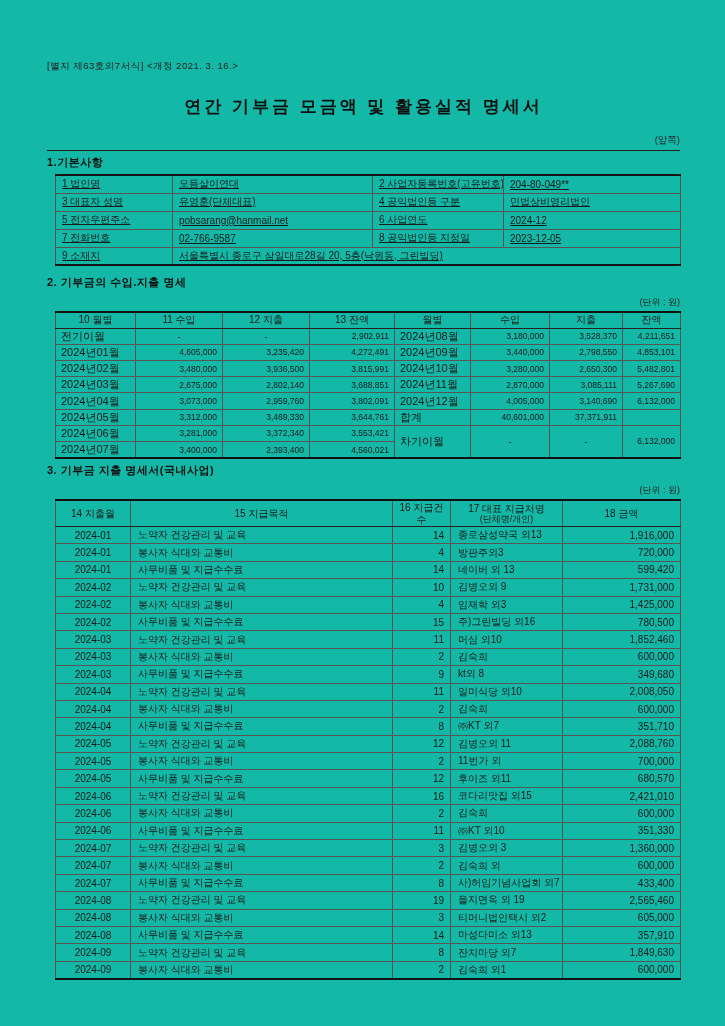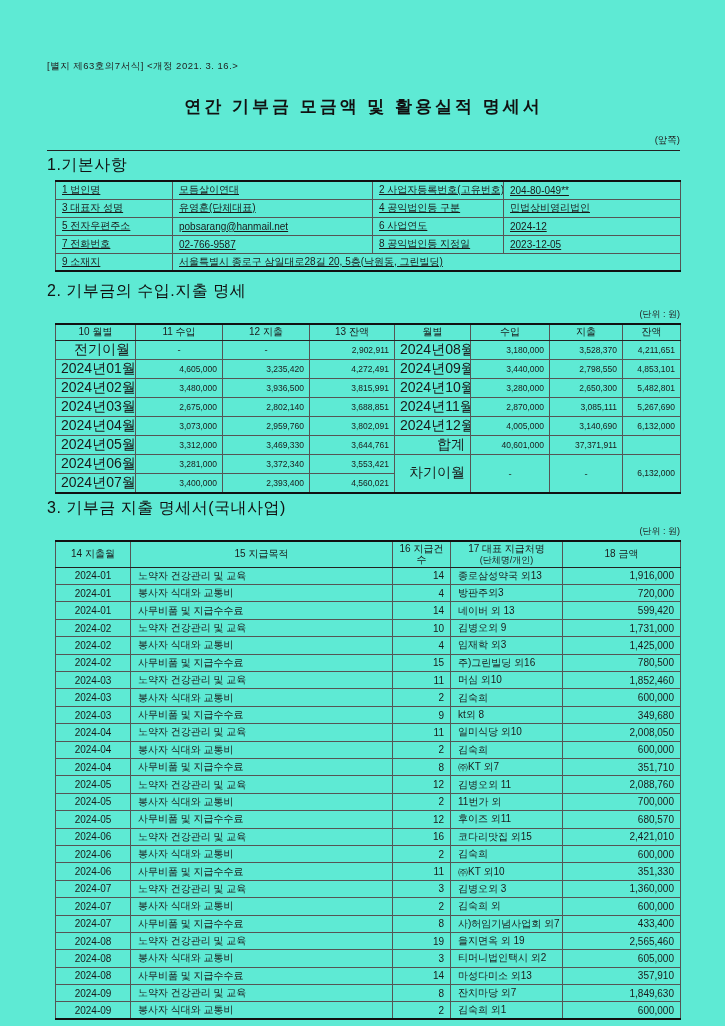--- a/index.html
+++ b/index.html
@@ -1,45 +1,45 @@
 <!DOCTYPE html>
 <html><head>
 <meta charset="utf-8">
 <style>
   * { margin:0; padding:0; box-sizing:border-box; }
   html,body { background:#e8e8e8; }
   .page {
-    width:725px; height:1026px; background:#5eead4; position:relative;
+    width:725px; height:1026px; background:#14b8a6; position:relative;
     font-family:"Liberation Sans","DejaVu Sans",sans-serif; color:#1a1a1a;
     padding:60px 45px 16px 47px; overflow:hidden;
   }
   .form-note { font-size:9.5px; color:#222; letter-spacing:0.5px; }
   .doc-title { text-align:center; font-size:17px; font-weight:bold; letter-spacing:3px; margin-top:22px; color:#111; }
   .side-label { text-align:right; font-size:9.5px; margin-top:16px; color:#222; }
   .top-rule { border:none; border-top:1.5px solid #222; margin-top:3px; }
-  .sec-heading { font-size:16px; font-weight:normal; color:#111; margin-top:4px; letter-spacing:0.5px; }
+  .sec-heading { font-size:11px; font-weight:bold; color:#111; margin-top:4px; letter-spacing:0.5px; }
   .unit-label { text-align:right; font-size:9px; color:#222; margin:6px 0 2px 0; }
 
   table { border-collapse:collapse; width:625px; margin-left:8px; table-layout:fixed; }
   td, th { border:1px solid #555; font-size:10px; font-weight:normal; padding:1px 4px; overflow:hidden; white-space:nowrap; color:#1a1a1a; }
   .ftable { border-top:2px solid #111; border-bottom:2px solid #111; }
   .ftable th { border-bottom:1.5px solid #222; }
 
   
   .t1 { margin-top:4px; }
   .t1 td { height:18px;text-decoration:underline; }
   .t1 .lab { text-align:left; padding-left:6px; }
   .t1 .val { text-align:left; padding-left:6px; }
 
   
   .t2 td, .t2 th { height:16.2px; font-size:9.5px; padding:0 5px; }
   .t2 th { text-align:center; font-size:10px; }
   .t2 .c { text-align:center; }
   .t2 .r { text-align:right; font-size:8.5px; }
-  .t2 .month { text-align:right; font-size:14px; }
+  .t2 .month { text-align:left; font-size:11px; }
 
   
   .t3 td { height:17.4px; }
   .t3 th { text-align:center; height:22px; line-height:1.15; white-space:normal; }
   .t3 .c { text-align:center; }
   .t3 .l { text-align:left; padding-left:7px; }
   .t3 .r { text-align:right; padding-right:6px; }
   .hdr2 { display:block; font-size:9px; }
 </style>
 </head>

